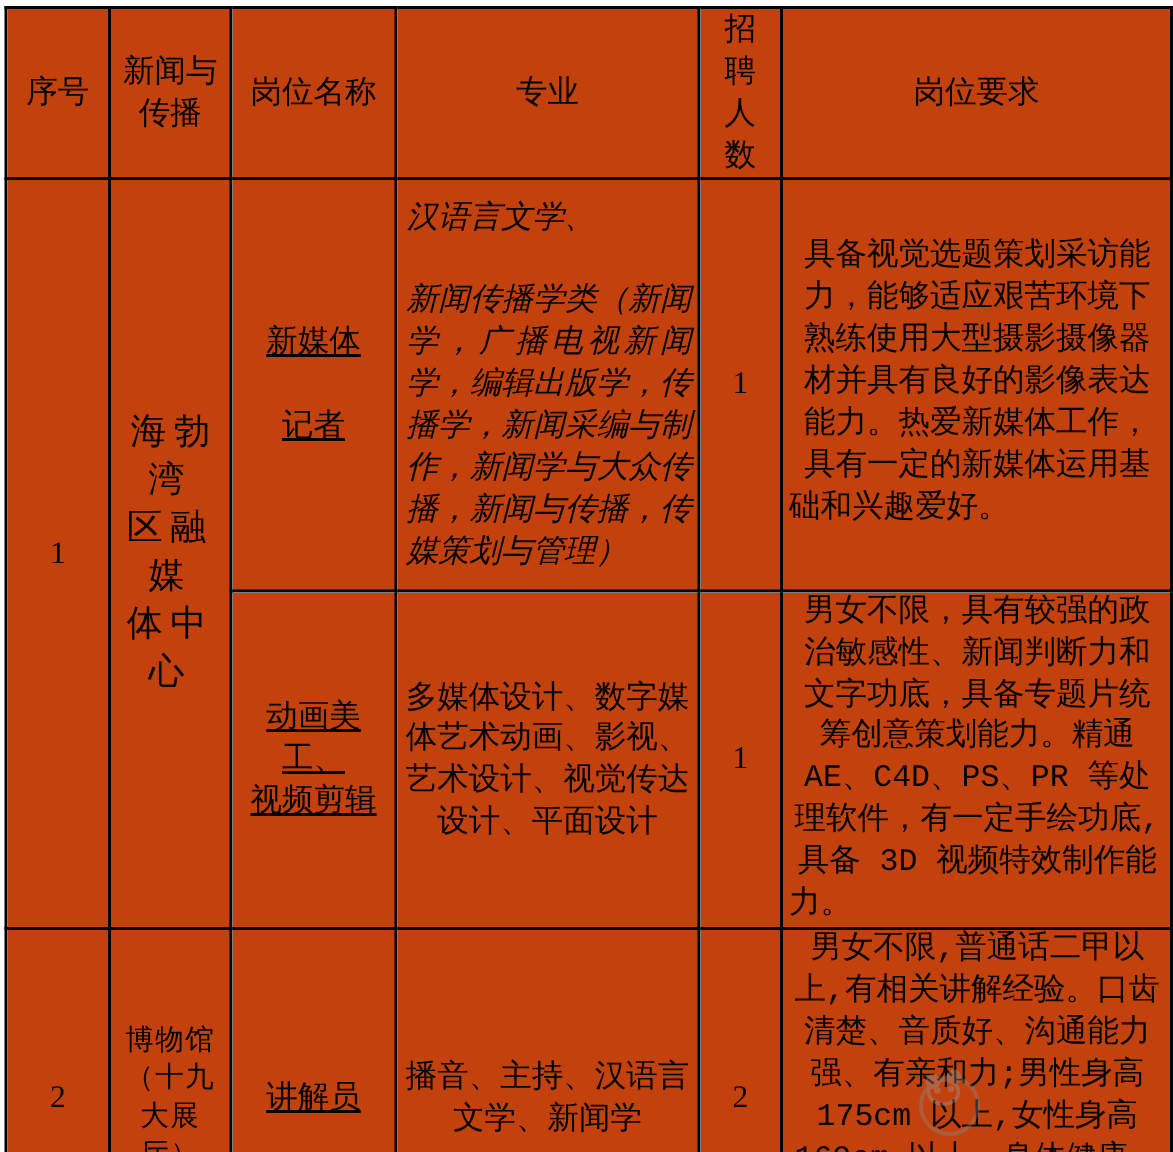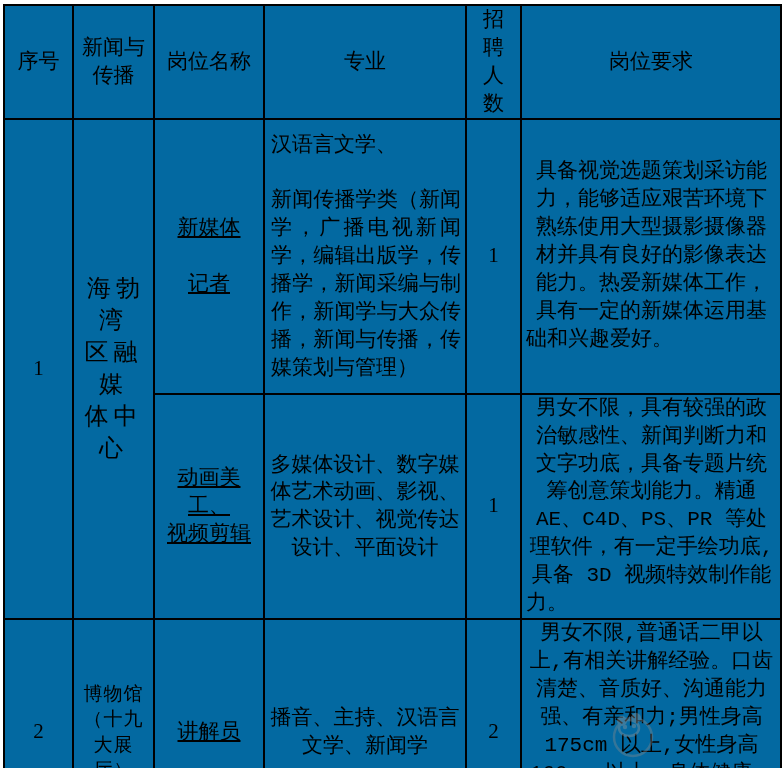--- a/index.html
+++ b/index.html
@@ -21,21 +21,21 @@
     border-collapse: collapse;
     table-layout: fixed;
   }
   table.recruit td, table.recruit th {
     border: 2px solid #000000;
     vertical-align: middle;
     text-align: center;
     font-weight: normal;
     font-size: 21px;
     line-height: 1.33;
-    background: #0369a1;
+    background: #c2410c;
     overflow: hidden;
     margin-top: 36px;
   }
   tr.r-head  { height: 99px; }
   tr.r-one   { height: 275px; }
   tr.r-two   { height: 194px; }
   tr.r-three { height: 190px; }
 
   th.h-cell { padding: 0 6px; }
 
@@ -61,20 +61,21 @@
   td.c-major {
     font-size: 21px;
     padding: 0 5px;
     line-height: 1.35;
   }
   td.c-major.m-left {
     text-align: justify;
     text-align-last: left;
     white-space: pre-line;
     padding: 0 4px 0 6px;
+    font-style: italic;
   }
 
   td.c-req {
     text-align: justify;
     text-align-last: left;
     font-size: 21px;
     line-height: 1.32;
     padding: 0 3px 0 4px;
     font-family: Liberation Mono, monospace;
   }

